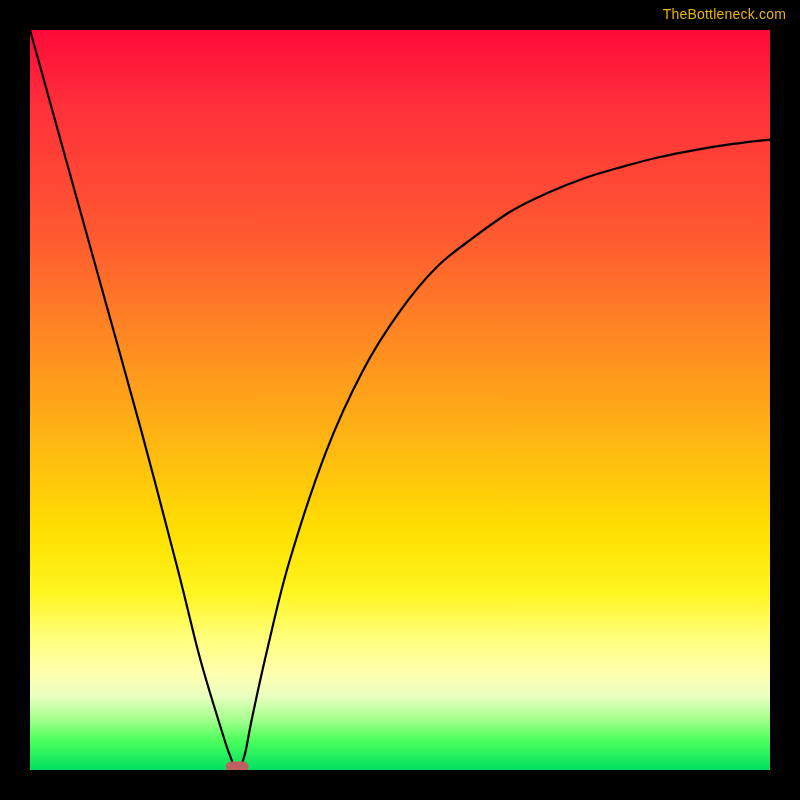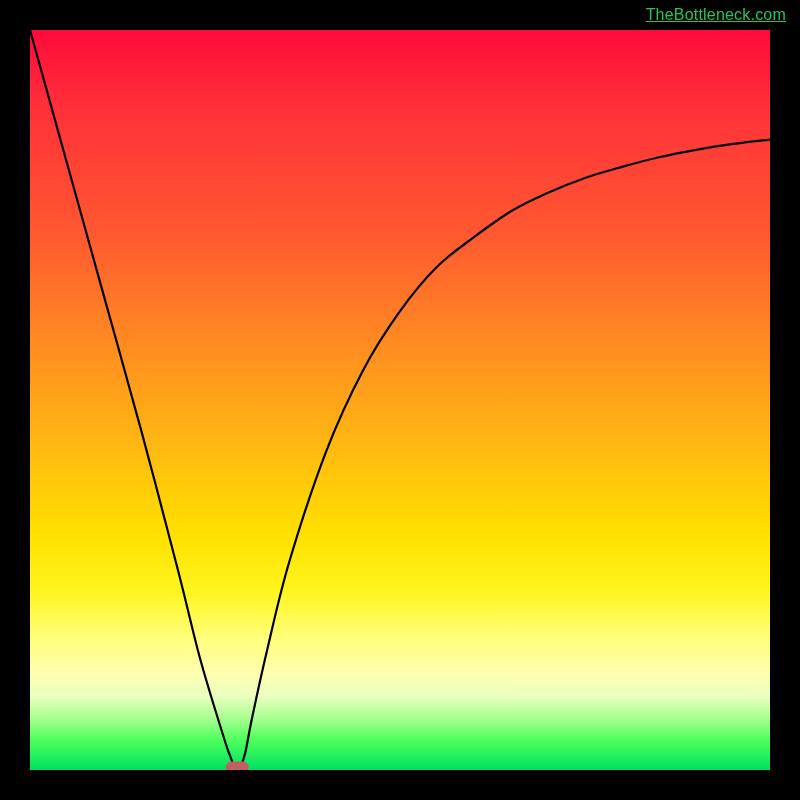--- a/index.html
+++ b/index.html
@@ -57,25 +57,24 @@
   }
   .marker {
     fill: #c06060;
     stroke: #c06060;
     stroke-width: 1;
   }
   .watermark {
     position: absolute;
     top: 6px;
     right: 14px;
-    color: #22c55e;
-    font-size: 16px;
+    color: #eab308;
+    font-size: 14px;
     font-weight: 500;
     letter-spacing: 0.2px;
-    text-decoration: underline;
   }
 </style>
 </head>
 <body>
 
 <div class="frame">
 
   <div class="plot-area">
     <svg class="plot-svg" viewBox="0 0 740 740" preserveAspectRatio="none">
       <path id="curve-path" class="curve" d="M 0 0 C 6.166666666666667 22.200000000000006, 24.666666666666664 88.80000000000004, 37 133.20000000000005 C 49.333333333333336 177.60000000000005, 61.666666666666664 222, 74 266.4 C 86.33333333333333 310.79999999999995, 98.66666666666667 353.96666666666664, 111 399.59999999999997 C 123.33333333333333 445.2333333333333, 138.13333333333333 501.9666666666667, 148 540.2 C 157.86666666666667 578.4333333333334, 162.8 601.8666666666667, 170.20000000000002 629 C 177.60000000000002 656.1333333333333, 187.46666666666667 686.9666666666667, 192.4 703 C 197.33333333333334 719.0333333333333, 197.33333333333334 719.0333333333334, 199.8 725.2 C 202.26666666666668 731.3666666666667, 204.73333333333335 740, 207.20000000000002 740 C 209.66666666666669 740, 212.13333333333333 733.8333333333334, 214.6 725.2 C 217.06666666666666 716.5666666666667, 218.3 705.4666666666667, 222 688.2 C 225.7 670.9333333333334, 230.63333333333335 647.5, 236.8 621.6 C 242.96666666666667 595.7, 249.13333333333333 566.0999999999999, 259 532.8 C 268.8666666666667 499.49999999999994, 283.6666666666667 453.8666666666667, 296 421.8 C 308.3333333333333 389.73333333333335, 320.6666666666667 363.8333333333333, 333 340.4 C 345.3333333333333 316.96666666666664, 357.66666666666663 298.46666666666664, 370 281.2 C 382.33333333333337 263.93333333333334, 394.66666666666674 249.13333333333327, 407.00000000000006 236.79999999999995 C 419.33333333333337 224.46666666666664, 431.6666666666667 216.45000000000005, 444 207.20000000000005 C 456.3333333333333 197.95000000000005, 468.6666666666667 188.69999999999996, 481 181.29999999999995 C 493.3333333333333 173.89999999999995, 505.6666666666667 168.34999999999994, 518 162.79999999999995 C 530.3333333333334 157.24999999999997, 542.6666666666666 152.31666666666663, 555 148 C 567.3333333333334 143.68333333333337, 579.6666666666666 140.3533333333334, 592 136.9000000000001 C 604.3333333333334 133.44666666666677, 616.6666666666666 130.11666666666676, 629 127.28000000000009 C 641.3333333333334 124.4433333333334, 653.6666666666666 122.10000000000001, 666 119.88 C 678.3333333333334 117.65999999999998, 690.6666666666666 115.68666666666671, 703 113.96000000000004 C 715.3333333333334 112.23333333333336, 733.8333333333334 110.25999999999999, 740 109.51999999999998"></path>

